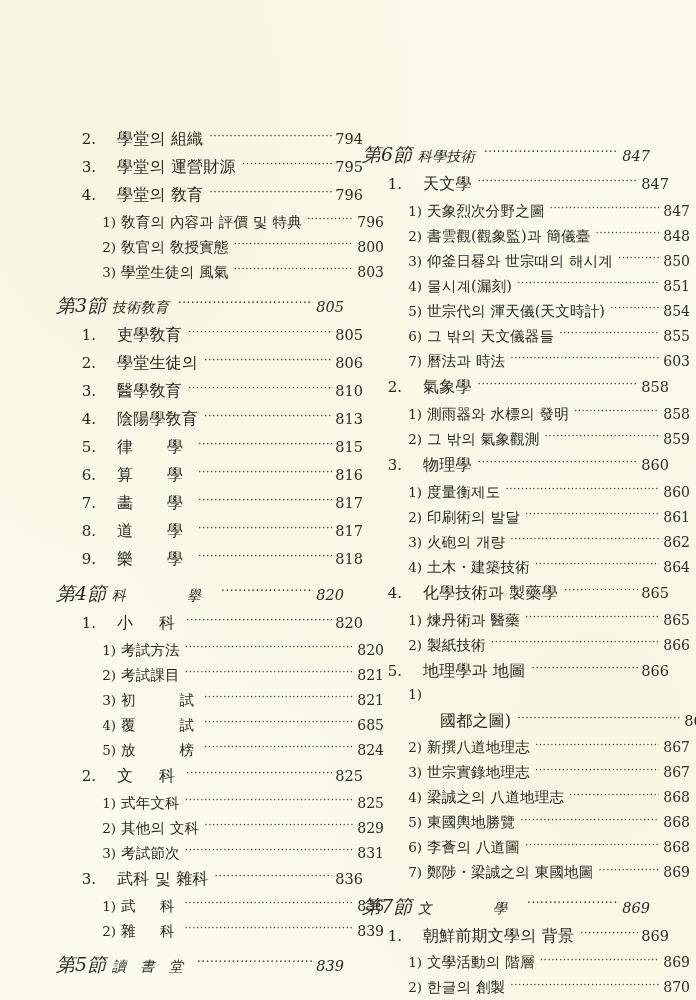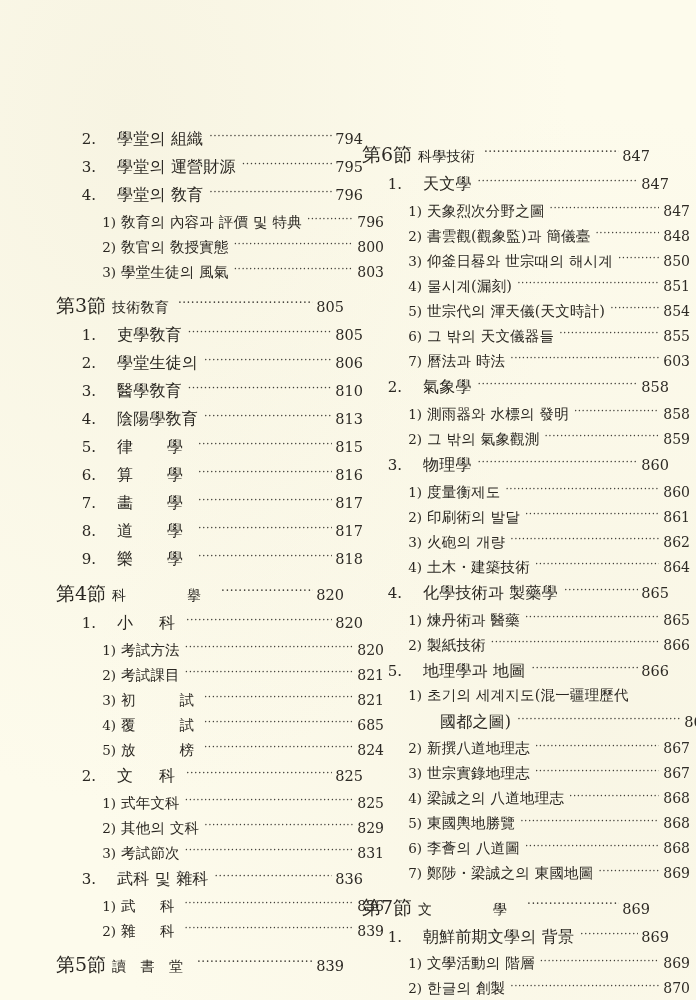--- a/index.html
+++ b/index.html
@@ -65,21 +65,21 @@
   }
   .page-no{
     flex:0 0 auto;
     text-align:right;
     font-size:14.5px;
     color:#2d2a25;
     font-family:"DejaVu Serif","Liberation Serif",serif;
   }
 
   
-  .sec{ margin:14px 0 9px 0; font-size:19px; }
+  .sec{ margin:14px 0 9px 0; font-size:19px;font-style:italic; }
   .sec .label{ font-size:14px; font-weight:400; }
   .sec .num{ width:auto; padding-right:6px; font-size:19px; }
   .sec .page-no{ font-size:14.5px; min-width:30px; }
   .sec .leader{ margin-left:9px; }
   .sec .leader::before{ font-size:12px; bottom:.26em; }
 
   
   .l1{ margin:0 0 9px 0; padding-left:19px; font-size:16px; }
   .l1 .num{ width:21px; padding-right:5px; font-size:15px; }
   .l1 .label{ font-size:16px;margin-left:16px; }
@@ -417,21 +417,20 @@
           <span class="page-no">866</span>
         </div>
         <div class="line l1">
           <span class="num">5.</span>
           <span class="label">地理學과 地圖</span>
           <span class="leader"></span>
           <span class="page-no">866</span>
         </div>
         <div class="line l2">
           <span class="num">1)</span>
-          <span class="label">초기의 세계지도(混一疆理歷代</span>
         </div>
         <div class="line l1 cont">
           <span class="label">國都之圖)</span>
           <span class="leader"></span>
           <span class="page-no">866</span>
         </div>
         <div class="line l2">
           <span class="num">2)</span>
           <span class="label">新撰八道地理志</span>
           <span class="leader"></span>

